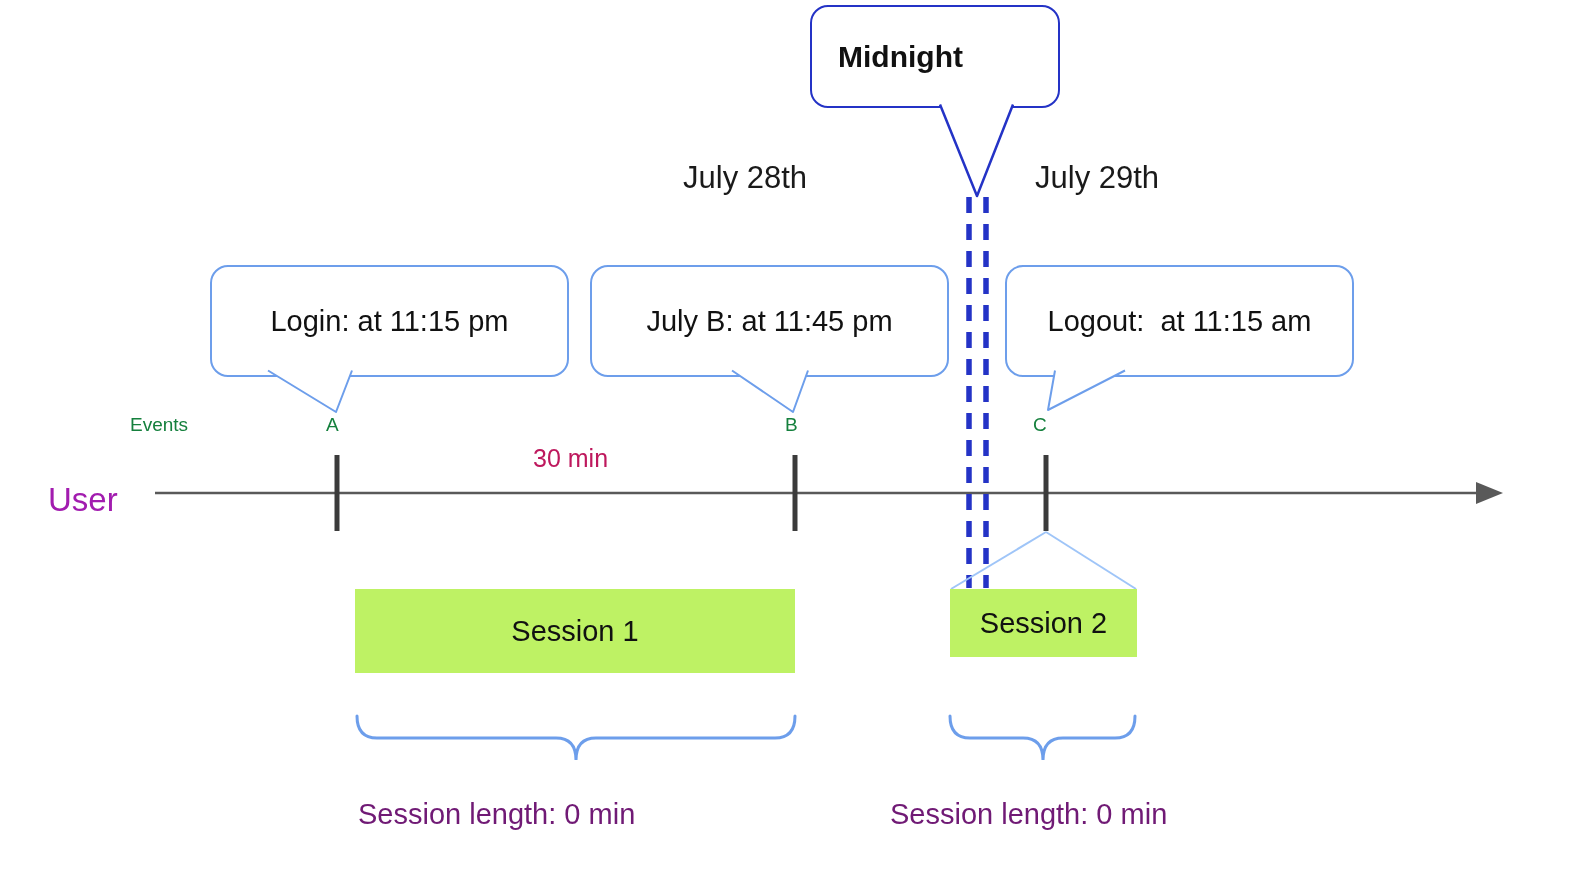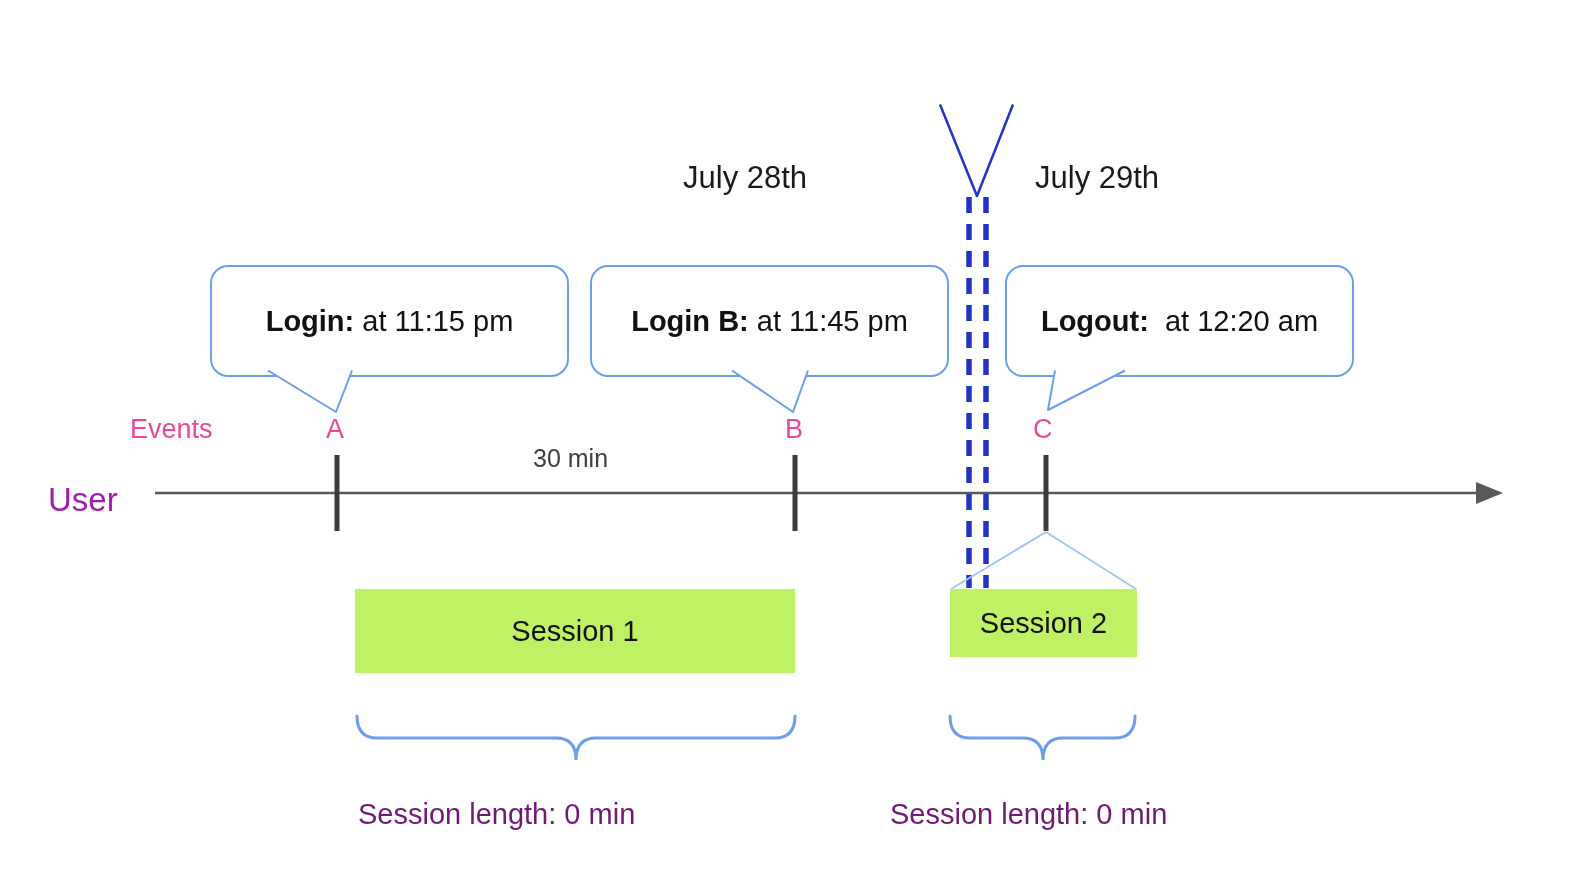--- a/index.html
+++ b/index.html
@@ -5,30 +5,30 @@
   html,body{margin:0;padding:0;background:#ffffff;}
   #canvas{
     position:relative;width:1596px;height:870px;background:#ffffff;
     font-family:"Liberation Sans", sans-serif;color:#111111;overflow:hidden;
   }
   .abs{position:absolute;}
   .bubble{
     position:absolute;background:#ffffff;border:2px solid #6d9eeb;border-radius:18px;
     display:flex;align-items:center;justify-content:center;font-size:29px;white-space:pre;
   }
-  .bubble .bold{font-weight:bold;}
+  .bubble .bold{font-weight:normal;}
   .bubble-midnight{
     position:absolute;background:#ffffff;border:2.5px solid #2433c6;border-radius:18px;
     display:flex;align-items:center;justify-content:flex-start;padding-left:26px;
     font-size:30px;font-weight:bold;box-sizing:border-box;
   }
   .tail{position:absolute;overflow:visible;}
   .date-label{position:absolute;font-size:31px;color:#1a1a1a;}
-  .interval-label{position:absolute;font-size:25px;color:#404040;}
-  .axis-label{position:absolute;font-size:27px;color:#ec4899;}
+  .interval-label{position:absolute;font-size:25px;color:#be185d;}
+  .axis-label{position:absolute;font-size:19px;color:#15803d;}
   .user-label{position:absolute;font-size:33px;color:#a21caf;}
   .session-box{
     position:absolute;background:#bef264;display:flex;align-items:center;justify-content:center;
     font-size:29px;color:#111111;
   }
   .length-label{position:absolute;font-size:29px;color:#701a75;}
   svg{display:block;}
 </style>
 </head>
 <body>
@@ -48,43 +48,46 @@
     <line x1="986" y1="197" x2="986" y2="588" stroke="#2433c6" stroke-width="5.5" stroke-dasharray="16 11"></line>
 
     <line x1="1046" y1="532" x2="951" y2="589" stroke="#9fc5f8" stroke-width="2"></line>
     <line x1="1046" y1="532" x2="1136" y2="589" stroke="#9fc5f8" stroke-width="2"></line>
 
     <path d="M 357 716 C 357 730, 363 738, 377 738 L 556 738 C 570 738, 576 746, 576 760 C 576 746, 582 738, 596 738 L 775 738 C 789 738, 795 730, 795 716" fill="none" stroke="#6d9eeb" stroke-width="3" stroke-linecap="round"></path>
 
     <path d="M 950 716 C 950 730, 956 738, 970 738 L 1023 738 C 1037 738, 1043 746, 1043 760 C 1043 746, 1049 738, 1063 738 L 1115 738 C 1129 738, 1135 730, 1135 716" fill="none" stroke="#6d9eeb" stroke-width="3" stroke-linecap="round"></path>
   </svg>
 
+  <div class="bubble-midnight" style="left:810px;top:5px;width:250px;height:103px;">
+    <span>Midnight</span>
+  </div>
   <svg class="tail" style="left:920px;top:104px;" width="110" height="95" viewBox="0 0 110 95">
     <path d="M 20 0.5 L 57 92 L 93 0.5" fill="#ffffff" stroke="#2433c6" stroke-width="2.5" stroke-linejoin="round"></path>
   </svg>
 
   <div class="date-label" style="left:683px;top:160px;">July 28th</div>
   <div class="date-label" style="left:1035px;top:160px;">July 29th</div>
 
   <div class="bubble" style="left:210px;top:265px;width:355px;height:108px;">
     <span class="bold">Login:</span><span> at 11:15 pm</span>
   </div>
   <svg class="tail" style="left:250px;top:370px;" width="120" height="45" viewBox="0 0 120 45">
     <path d="M 18 0.5 L 86 42 L 102 0.5" fill="#ffffff" stroke="#6d9eeb" stroke-width="2" stroke-linejoin="round"></path>
   </svg>
 
   <div class="bubble" style="left:590px;top:265px;width:355px;height:108px;">
-    <span class="bold">Login B:</span><span> at 11:45 pm</span>
+    <span class="bold">July B:</span><span> at 11:45 pm</span>
   </div>
   <svg class="tail" style="left:720px;top:370px;" width="100" height="45" viewBox="0 0 100 45">
     <path d="M 12 0.5 L 73 42 L 88 0.5" fill="#ffffff" stroke="#6d9eeb" stroke-width="2" stroke-linejoin="round"></path>
   </svg>
 
   <div class="bubble" style="left:1005px;top:265px;width:345px;height:108px;gap:8px;">
-    <span class="bold">Logout:</span><span> at 12:20 am</span>
+    <span class="bold">Logout:</span><span> at 11:15 am</span>
   </div>
   <svg class="tail" style="left:1030px;top:370px;" width="110" height="45" viewBox="0 0 110 45">
     <path d="M 25 0.5 L 18 40 L 95 0.5" fill="#ffffff" stroke="#6d9eeb" stroke-width="2" stroke-linejoin="round"></path>
   </svg>
 
   <div class="axis-label" style="left:130px;top:414px;">Events</div>
   <div class="axis-label" style="left:326px;top:414px;">A</div>
   <div class="axis-label" style="left:785px;top:414px;">B</div>
   <div class="axis-label" style="left:1033px;top:414px;">C</div>
   <div class="interval-label" style="left:533px;top:444px;">30 min</div>

